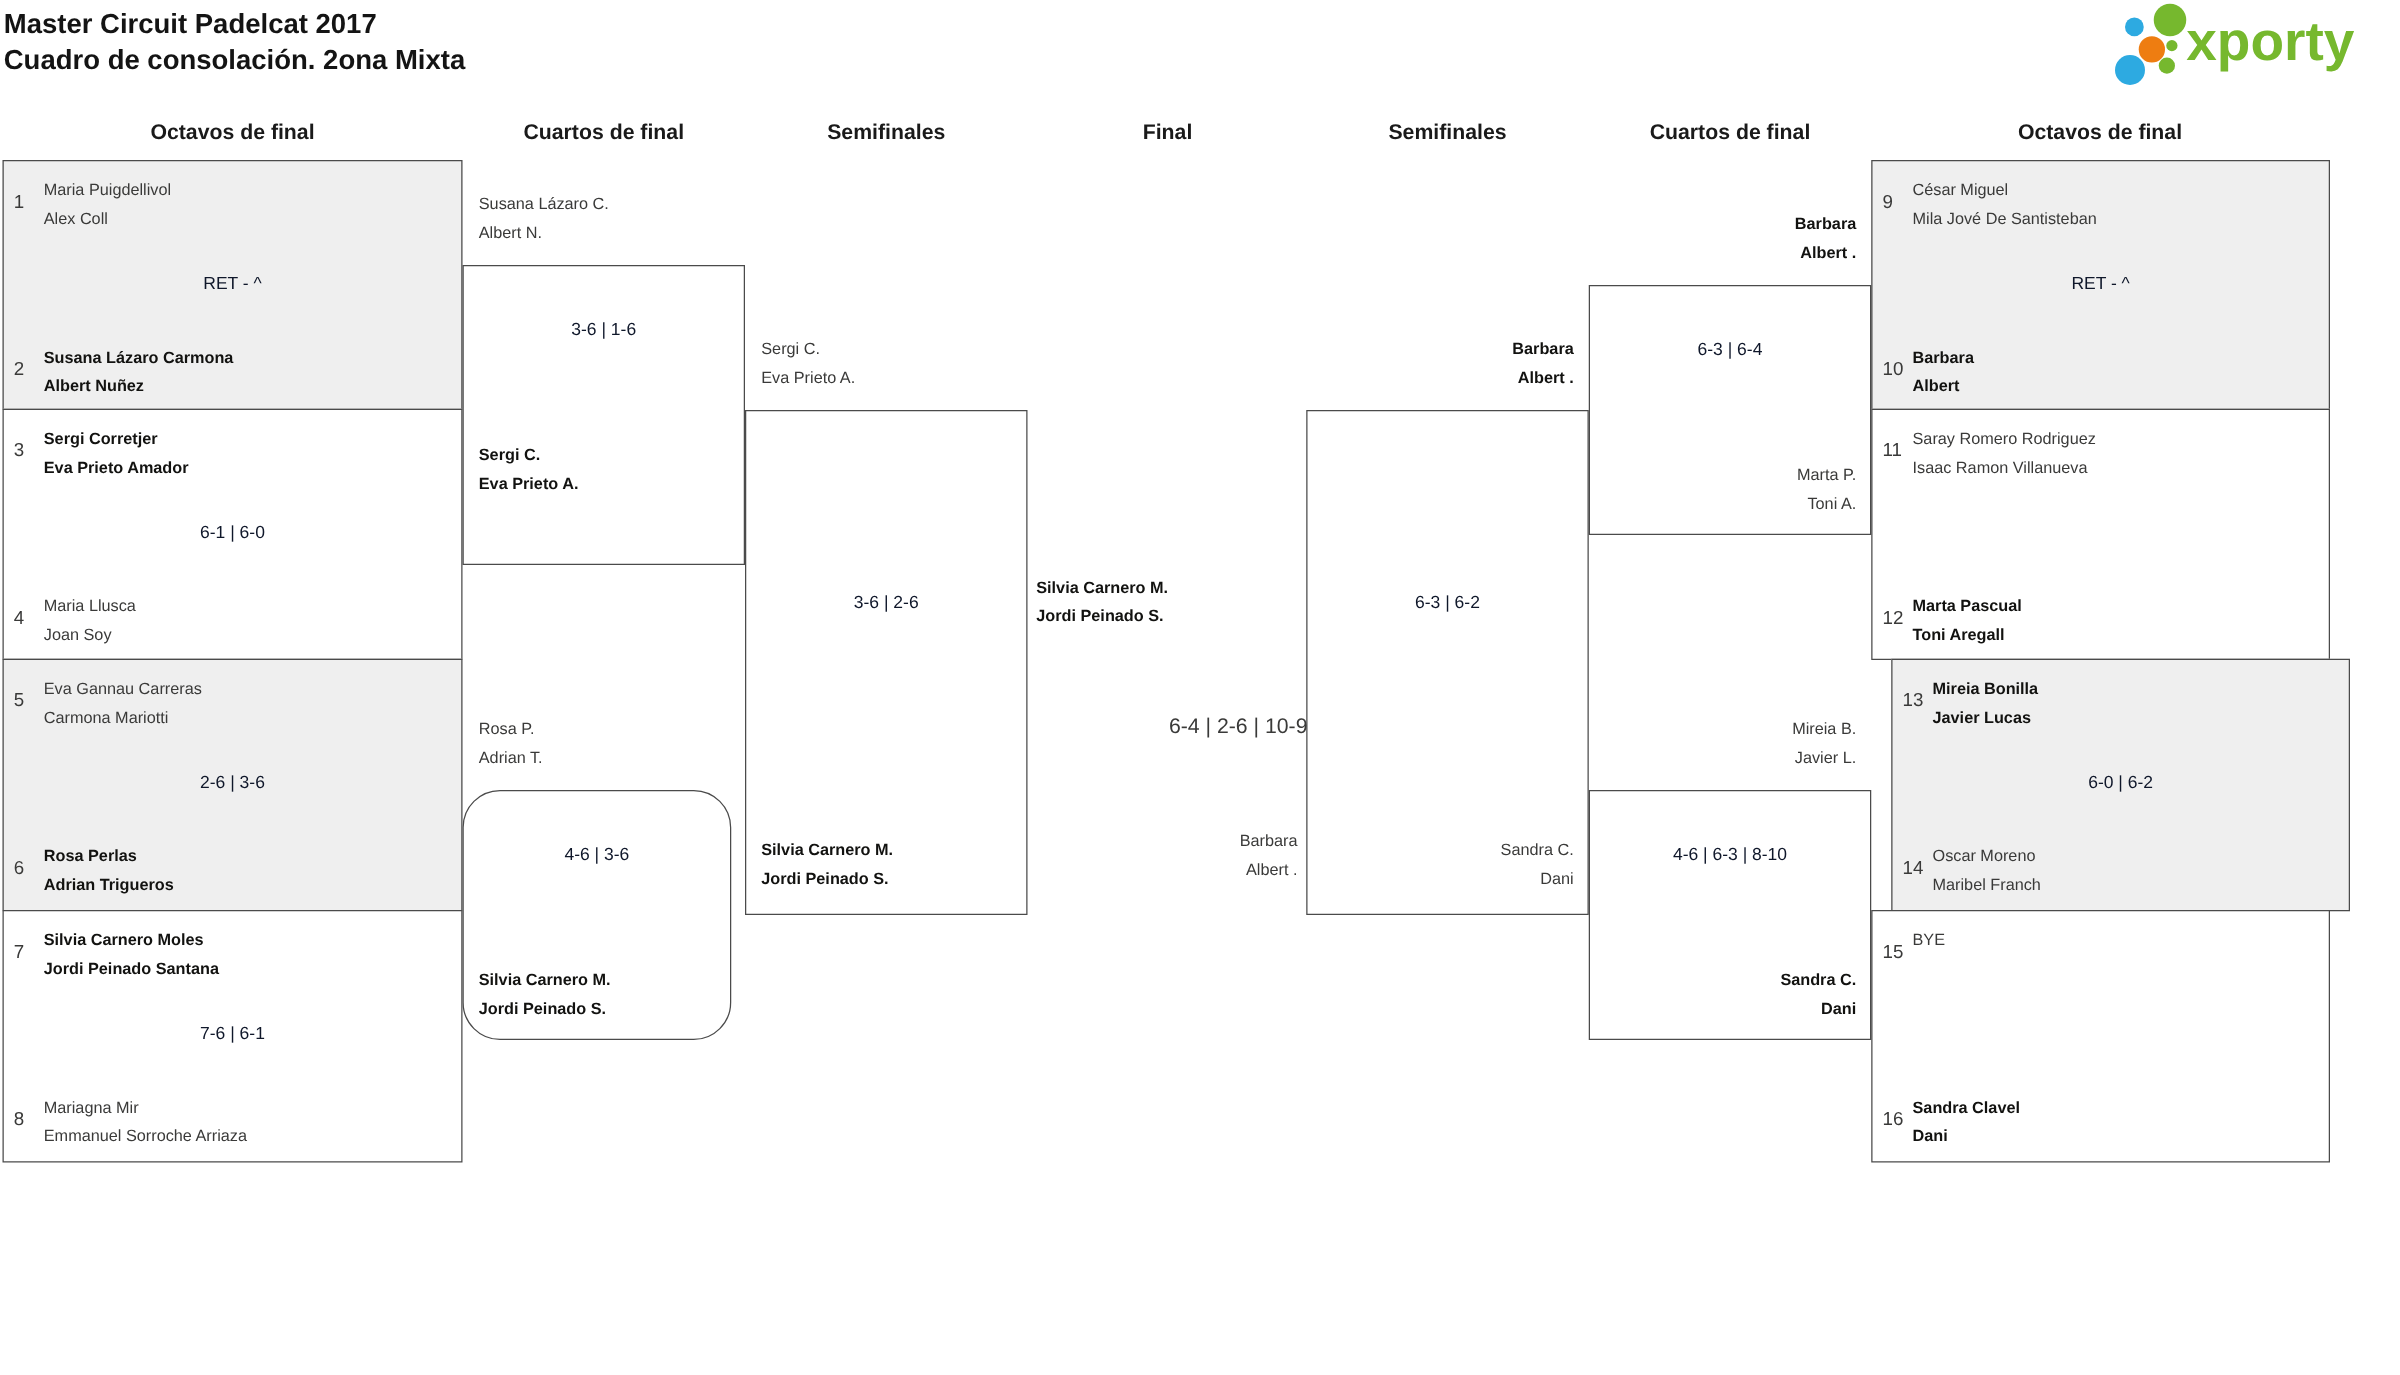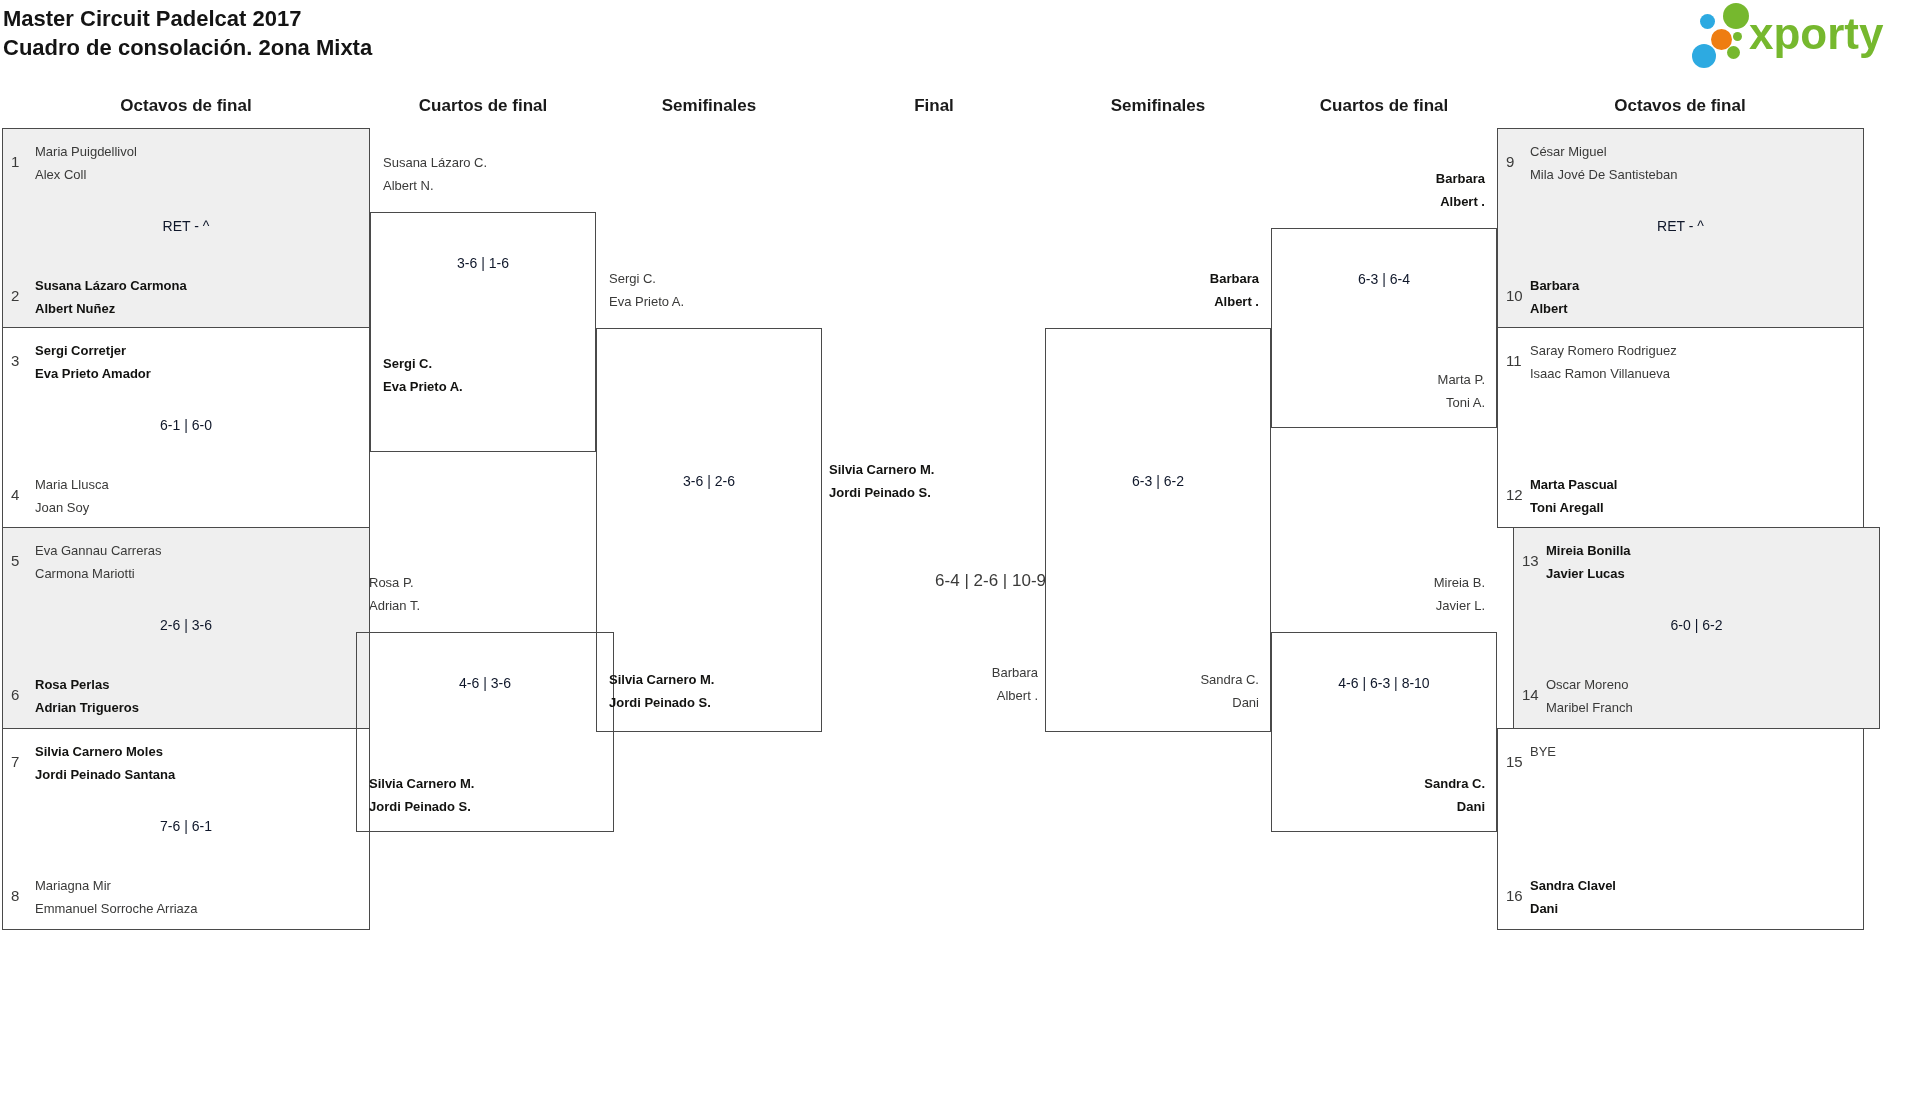--- a/index.html
+++ b/index.html
@@ -194,21 +194,21 @@
       <div>Susana Lázaro C.</div>
       <div>Albert N.</div>
     </div>
     <div class="score qf-score">3-6 | 1-6</div>
     <div class="team bold la qf-winner">
       <div>Sergi C.</div>
       <div>Eva Prieto A.</div>
     </div>
   </div>
 
-  <div class="box open" style="left:356px; top:632px; width:258px; height:200px;">
+  <div class="box open" style="left:370px; top:632px; width:215px; height:200px;border-radius:30px;">
     <div class="team la above">
       <div>Rosa P.</div>
       <div>Adrian T.</div>
     </div>
     <div class="score qf-score">4-6 | 3-6</div>
     <div class="team bold la qf-winner">
       <div>Silvia Carnero M.</div>
       <div>Jordi Peinado S.</div>
     </div>
   </div>

